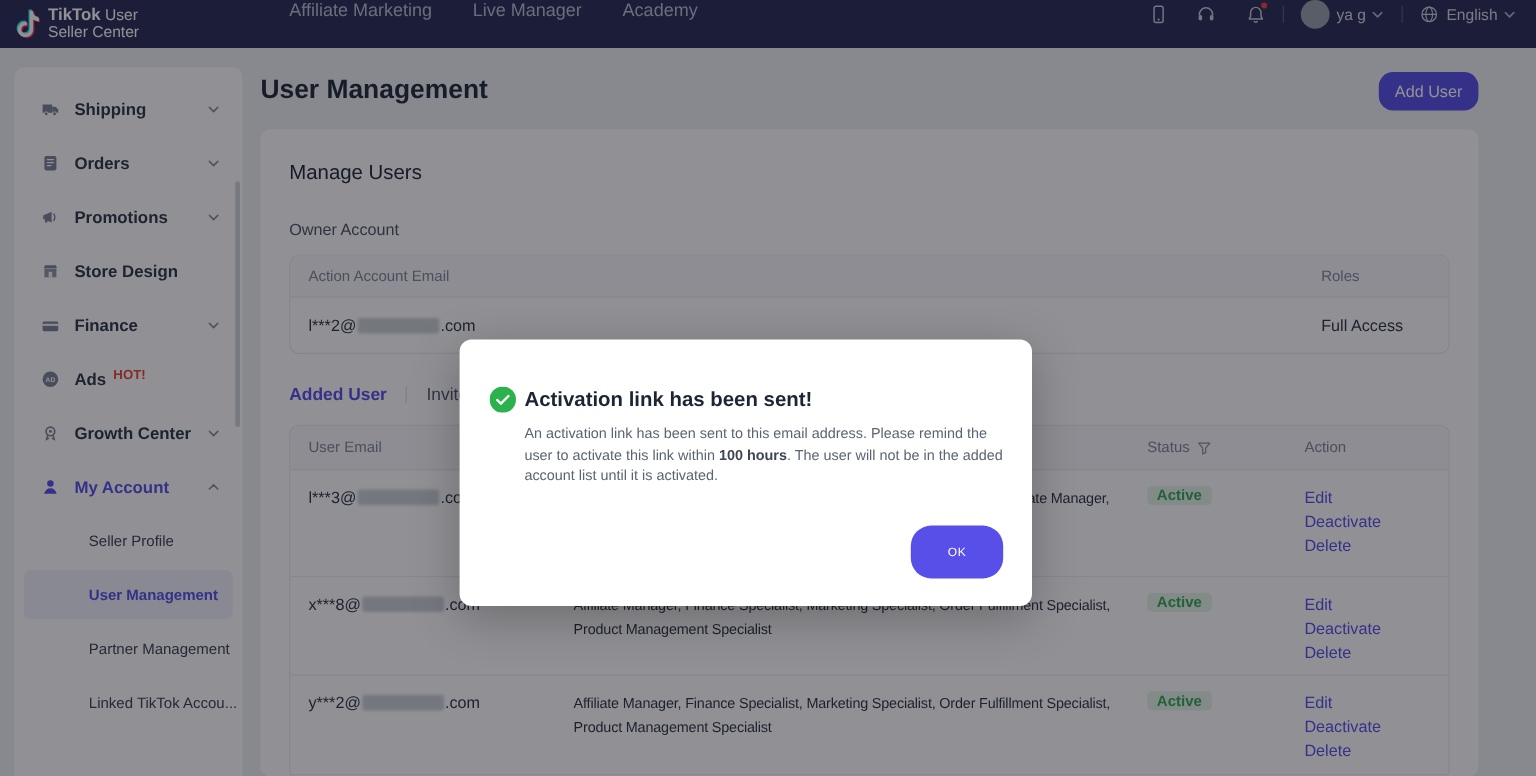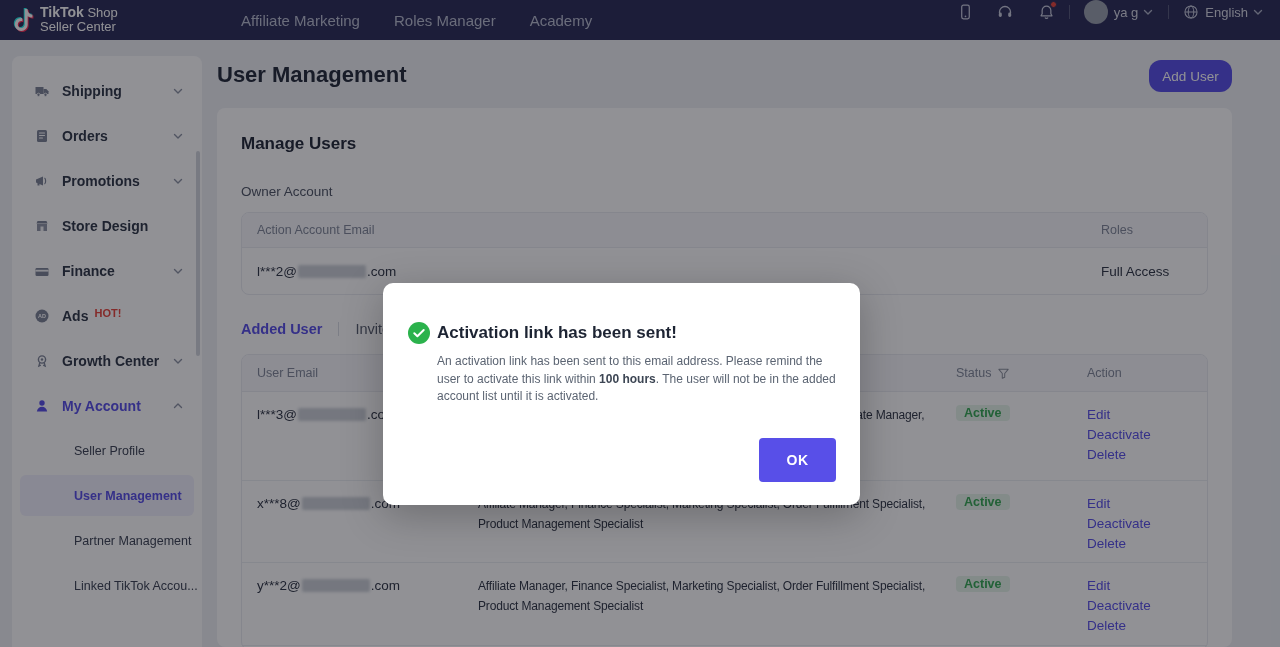--- a/index.html
+++ b/index.html
@@ -11,21 +11,21 @@
   html,body{width:1280px;height:647px;overflow:hidden}
   body{font-family:"Liberation Sans",sans-serif;background:#eef0f4;position:relative}
 
   
   .navbar{position:absolute;left:0;top:0;width:1280px;height:40px;background:var(--nav-bg);z-index:1}
   .logo{position:absolute;left:12px;top:5px;display:flex;align-items:center;gap:6px;color:#fff}
   .tt-mark{position:relative;width:22px;height:28px}
   .tt-mark svg{position:absolute;left:0;top:0}
   .logo-text{line-height:14px;font-size:13px;color:#fff}
   .logo-text .b{font-weight:bold;font-size:14px}
-  .nav-links{position:absolute;left:241px;top:0;height:40px;display:flex;align-items:center;gap:34px}
+  .nav-links{position:absolute;left:241px;top:0;height:40px;display:flex;gap:34px}
   .nav-link{color:#b9bdd0;font-size:15px;font-weight:500;cursor:pointer;white-space:nowrap}
   .nav-right{position:absolute;right:16px;top:0;height:24px;display:flex;align-items:center;color:#c9ccdd}
   .nav-ic{display:flex;align-items:center;cursor:pointer;position:relative}
   .nav-sep{width:1px;height:14px;background:#575a7a;margin:0 14px}
   .bell-dot{position:absolute;right:-2px;top:-2px;width:7px;height:7px;border-radius:50%;background:var(--hot);border:1.5px solid var(--nav-bg)}
   .avatar{width:24px;height:24px;border-radius:50%;background:#9aa0ad;margin-right:6px}
   .nav-name,.nav-lang{font-size:13px;color:#d6d8e4;margin-right:4px;white-space:nowrap}
   .chev{display:inline-flex;color:#aeb2c6}
 
   
@@ -39,21 +39,21 @@
   .side-item.active .icon{color:var(--accent)}
   .hot{color:var(--hot);font-size:11px;font-weight:bold;margin-left:6px;transform:translateY(-3px)}
   .sub-item{height:45px;display:flex;align-items:center;padding-left:62px;font-size:12.5px;color:#3c4354;cursor:pointer;white-space:nowrap}
   .sub-pill{height:41px;margin:2px 8px;border-radius:6px;background:#f1f0fd;display:flex;align-items:center;padding-left:54px;color:var(--accent);font-weight:600;cursor:pointer;font-size:12.5px;white-space:nowrap}
   .side-scroll{position:absolute;right:2px;top:95px;width:4px;height:205px;border-radius:2px;background:#d2d6dd}
 
   
   .main-title{position:absolute;left:217px;top:62px;font-size:22px;font-weight:bold;color:var(--ink);z-index:1}
   .add-user{position:absolute;left:1149px;top:60px;width:83px;height:32px;border-radius:12px;background:var(--accent);color:#fff;font-size:13.5px;display:flex;align-items:center;justify-content:center;cursor:pointer;z-index:1}
   .card{position:absolute;left:217px;top:108px;width:1015px;height:539px;background:#fff;border-radius:8px;padding:26px 24px 0;z-index:1}
-  .card h2{font-size:17px;font-weight:bold;color:#222838}
+  .card h2{font-size:17px;font-weight:normal;color:#222838}
   .owner-label{margin-top:30px;font-size:13.5px;color:#4e5565;font-weight:500}
   .tbl{margin-top:13px;border:1px solid var(--line);border-radius:8px;overflow:hidden}
   .tbl-head{background:#f7f8fb;border-bottom:1px solid var(--line);color:var(--muted);font-size:12.5px}
   .o-row{display:grid;grid-template-columns:844px 1fr;align-items:center;padding-left:15px}
   .o-head{height:35px}
   .o-body{height:46px;font-size:13.5px;color:var(--cell)}
   .redact{display:inline-block;width:68px;height:13px;background:#ccd0d7;border-radius:2px;vertical-align:-2px;margin:0 1px;filter:blur(1.5px)}
   .tabs{margin-top:26px;display:flex;align-items:center;gap:16px}
   .tab{font-size:14.5px;cursor:pointer}
   .tab.on{color:var(--accent);font-weight:bold}
@@ -70,46 +70,46 @@
   .row1{height:88px}.row2{height:82px}.row3{height:83px}
   .row-stub{border-top:1px solid #eceef2;height:4px}
 
   
   .overlay{position:absolute;inset:0;background:rgba(10,11,20,0.45);z-index:50}
   .modal{position:absolute;left:383px;top:283px;width:477px;height:222px;background:#fff;border-radius:10px;box-shadow:0 10px 40px rgba(0,0,0,.25);z-index:60}
   .m-check{position:absolute;left:25px;top:39px;width:22px;height:22px}
   .m-title{position:absolute;left:54px;top:40px;font-size:17px;font-weight:bold;color:#1d2433}
   .m-body{position:absolute;left:54px;top:70px;width:399px;font-size:12px;line-height:17.5px;color:#5b6472}
   .m-body b{color:#3d4654}
-  .m-ok{position:absolute;left:376px;top:155px;width:77px;height:44px;border-radius:4px;background:var(--accent);color:#fff;font-size:14px;font-weight:700;display:flex;align-items:center;justify-content:center;cursor:pointer;letter-spacing:.5px}
+  .m-ok{position:absolute;left:376px;top:155px;width:77px;height:44px;border-radius:17px;background:var(--accent);color:#fff;font-size:10px;font-weight:400;display:flex;align-items:center;justify-content:center;cursor:pointer;letter-spacing:.5px}
 </style>
 </head>
 <body>
 
 <div class="navbar">
   <div class="logo">
     <span class="tt-mark">
       <svg width="22" height="28" viewBox="0 0 24 28" style="transform:translate(-1px,-1px)">
           <path fill="#25F4EE" d="M17 2h-3.1v16.9c0 2.1-1.7 3.8-3.8 3.8s-3.8-1.7-3.8-3.8 1.7-3.8 3.8-3.8c.4 0 .8.1 1.2.2v-3.3c-.4-.1-.8-.1-1.2-.1-3.9 0-7 3.1-7 7s3.1 7 7 7 7-3.1 7-7V9.8c1.5 1 3.3 1.6 5.2 1.6V8.1c-2.9 0-5.3-2.7-5.3-6.1z"></path>
         </svg>
       <svg width="22" height="28" viewBox="0 0 24 28" style="transform:translate(1px,1px)">
           <path fill="#FE2C55" d="M17 2h-3.1v16.9c0 2.1-1.7 3.8-3.8 3.8s-3.8-1.7-3.8-3.8 1.7-3.8 3.8-3.8c.4 0 .8.1 1.2.2v-3.3c-.4-.1-.8-.1-1.2-.1-3.9 0-7 3.1-7 7s3.1 7 7 7 7-3.1 7-7V9.8c1.5 1 3.3 1.6 5.2 1.6V8.1c-2.9 0-5.3-2.7-5.3-6.1z"></path>
         </svg>
       <svg width="22" height="28" viewBox="0 0 24 28">
           <path fill="#fff" d="M17 2h-3.1v16.9c0 2.1-1.7 3.8-3.8 3.8s-3.8-1.7-3.8-3.8 1.7-3.8 3.8-3.8c.4 0 .8.1 1.2.2v-3.3c-.4-.1-.8-.1-1.2-.1-3.9 0-7 3.1-7 7s3.1 7 7 7 7-3.1 7-7V9.8c1.5 1 3.3 1.6 5.2 1.6V8.1c-2.9 0-5.3-2.7-5.3-6.1z"></path>
         </svg>
     </span>
     <span class="logo-text">
-      <span><span class="b">TikTok</span><span> Shop</span></span><br>
+      <span><span class="b">TikTok</span><span> User</span></span><br>
       <span>Seller Center</span>
     </span>
   </div>
   <div class="nav-links">
     <span class="nav-link">Affiliate Marketing</span>
-    <span class="nav-link">Roles Manager</span>
+    <span class="nav-link">Live Manager</span>
     <span class="nav-link">Academy</span>
   </div>
   <div class="nav-right">
     <span class="nav-ic">
         <svg width="17" height="18" viewBox="0 0 18 18">
           <rect x="5" y="1.8" width="8" height="14.4" rx="1.8" stroke="currentColor" stroke-width="1.3" fill="none"></rect>
           <circle cx="9" cy="13.6" r=".9" fill="currentColor"></circle>
         </svg>
       </span>
     <span style="width:22px"></span>

